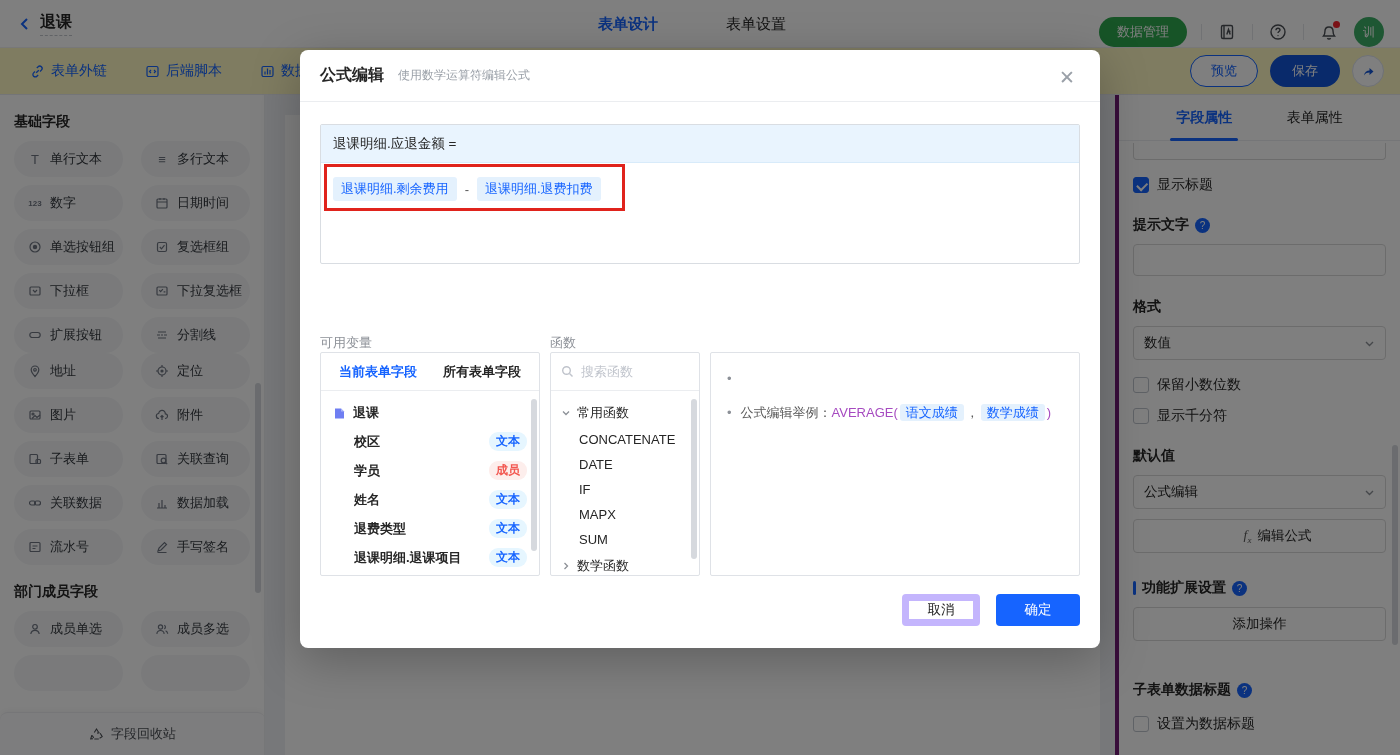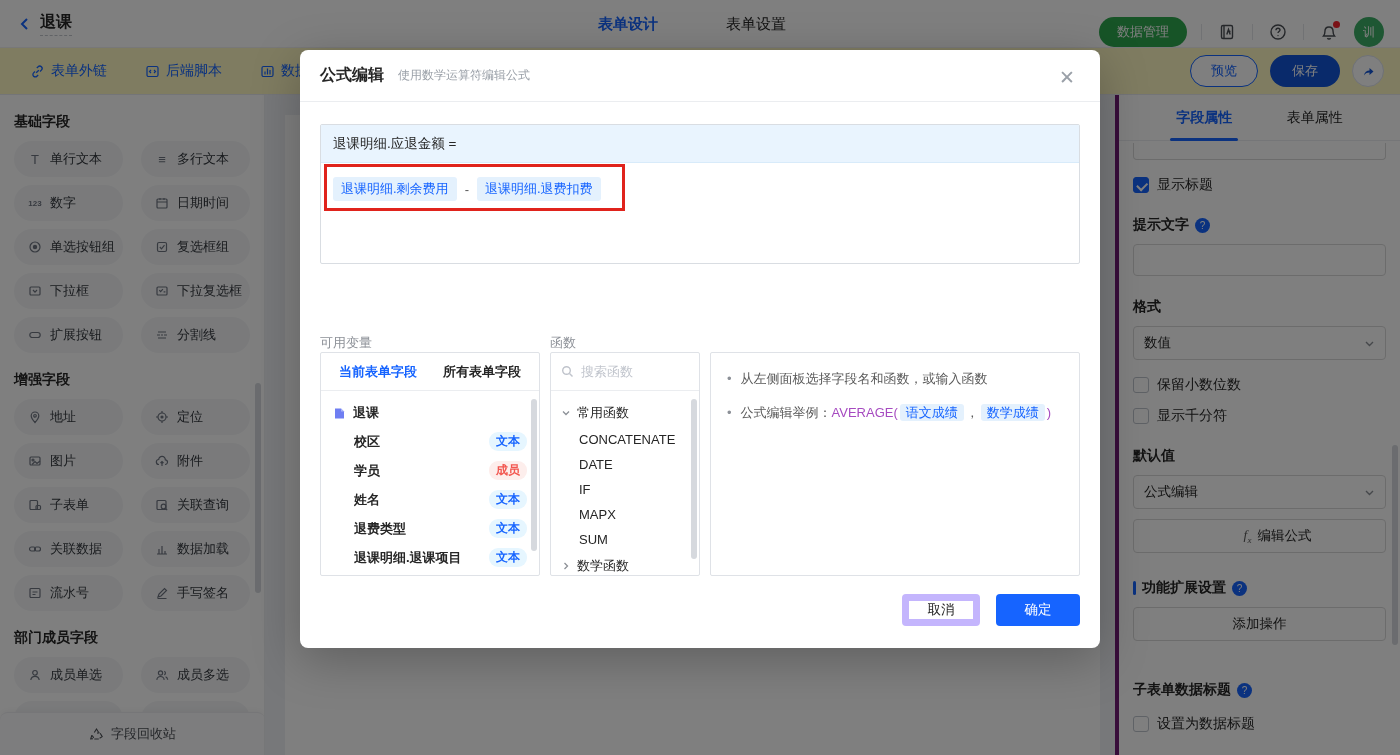--- a/index.html
+++ b/index.html
@@ -284,21 +284,20 @@
       <div class="pill">
           <span class="gi">
             <svg width="14" height="14" viewBox="0 0 14 14" fill="none" stroke="#6e7480" stroke-width="1.2">
               <path d="M3 4h8M2 7h3M6 7h2M9 7h3M3 10h8"></path>
             </svg>
           </span>
           <span>分割线</span>
         </div>
     </div>
 
-    <div class="sec-title">增强字段</div>
     <div class="pillgrid">
       <div class="pill">
           <span class="gi">
             <svg width="14" height="14" viewBox="0 0 14 14" fill="none" stroke="#6e7480" stroke-width="1.2">
               <path d="M7 12.5C7 12.5 3.2 8.3 3.2 5.8a3.8 3.8 0 1 1 7.6 0C10.8 8.3 7 12.5 7 12.5z"></path>
               <circle cx="7" cy="5.8" r="1.3"></circle>
             </svg>
           </span>
           <span>地址</span>
         </div>
@@ -612,21 +611,20 @@
           <span>数学函数</span>
         </div>
 
       </div>
       <div class="f-scroll"></div>
     </div>
 
     <div class="mcol tips">
       <div class="tipline">
         <span class="bullet">•</span>
-        <span>从左侧面板选择字段名和函数，或输入函数</span>
       </div>
       <div class="tipline">
         <span class="bullet">•</span>
         <span>
           <span>公式编辑举例：</span><span class="fnname">AVERAGE(</span><span class="minichip">语文成绩</span><span>，</span><span class="minichip">数学成绩</span><span class="fnname">)</span>
         </span>
       </div>
     </div>
 
     <div class="mfoot">

